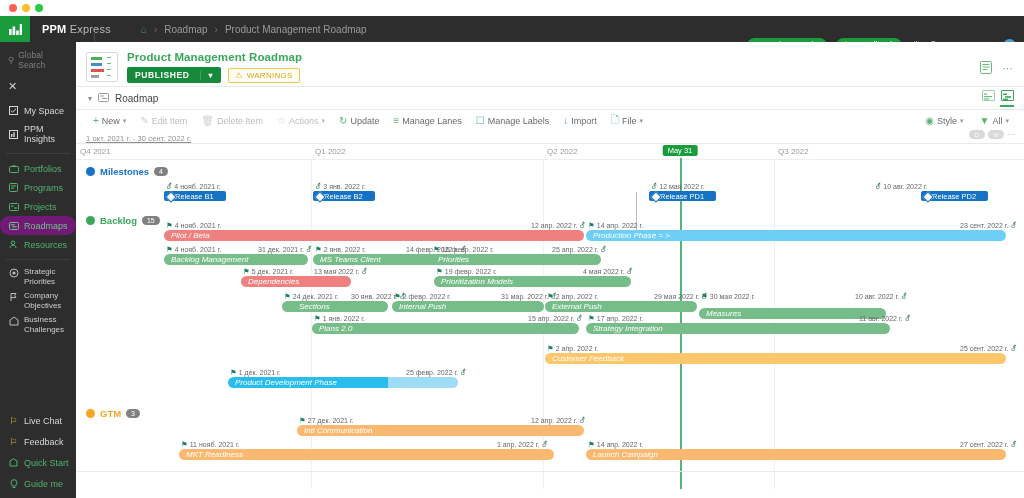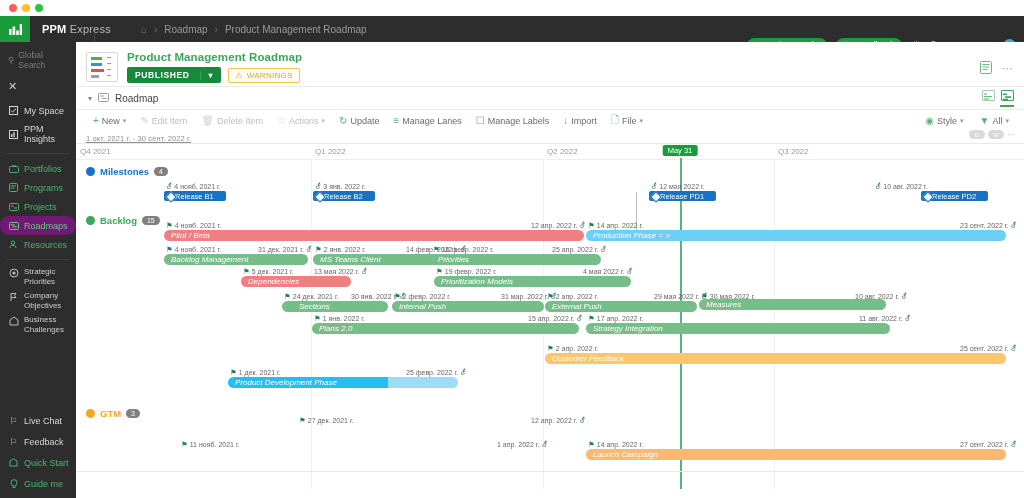--- a/index.html
+++ b/index.html
@@ -665,21 +665,21 @@
       </div>
 
       <div class="dlabel" style="left:625px; top:148px;">
         <span class="flag">⚑</span>
         <span>30 мая 2022 г.</span>
       </div>
       <div class="dlabel" style="left:779px; top:148px;">
         <span>10 авг. 2022 г.</span>
         <span class="trophy">⚦</span>
       </div>
-      <div class="bar" style="left:623px; top:155px; width:187px; background:#77bd8a;">
+      <div class="bar" style="left:623px; top:164px; width:187px; background:#77bd8a;">
         <span>Measures</span>
       </div>
 
       <div class="dlabel" style="left:238px; top:170px;">
         <span class="flag">⚑</span>
         <span>1 янв. 2022 г.</span>
       </div>
       <div class="dlabel" style="left:452px; top:170px;">
         <span>15 апр. 2022 г.</span>
         <span class="trophy">⚦</span>
@@ -732,29 +732,35 @@
       </div>
 
       <div class="dlabel" style="left:223px; top:272px;">
         <span class="flag">⚑</span>
         <span>27 дек. 2021 г.</span>
       </div>
       <div class="dlabel" style="left:455px; top:272px;">
         <span>12 апр. 2022 г.</span>
         <span class="trophy">⚦</span>
       </div>
+      <div class="bar" style="left:221px; top:281px; width:287px; background:#fbb871;">
+        <span>Intl Communication</span>
+      </div>
 
       <div class="dlabel" style="left:105px; top:296px;">
         <span class="flag">⚑</span>
         <span>11 нояб. 2021 г.</span>
       </div>
       <div class="dlabel" style="left:421px; top:296px;">
         <span>1 апр. 2022 г.</span>
         <span class="trophy">⚦</span>
       </div>
+      <div class="bar" style="left:103px; top:305px; width:375px; background:#fbb871;">
+        <span>MKT Readiness</span>
+      </div>
 
       <div class="dlabel" style="left:512px; top:296px;">
         <span class="flag">⚑</span>
         <span>14 апр. 2022 г.</span>
       </div>
       <div class="dlabel" style="left:884px; top:296px;">
         <span>27 сент. 2022 г.</span>
         <span class="trophy">⚦</span>
       </div>
       <div class="bar" style="left:510px; top:305px; width:420px; background:#fbb871;">

